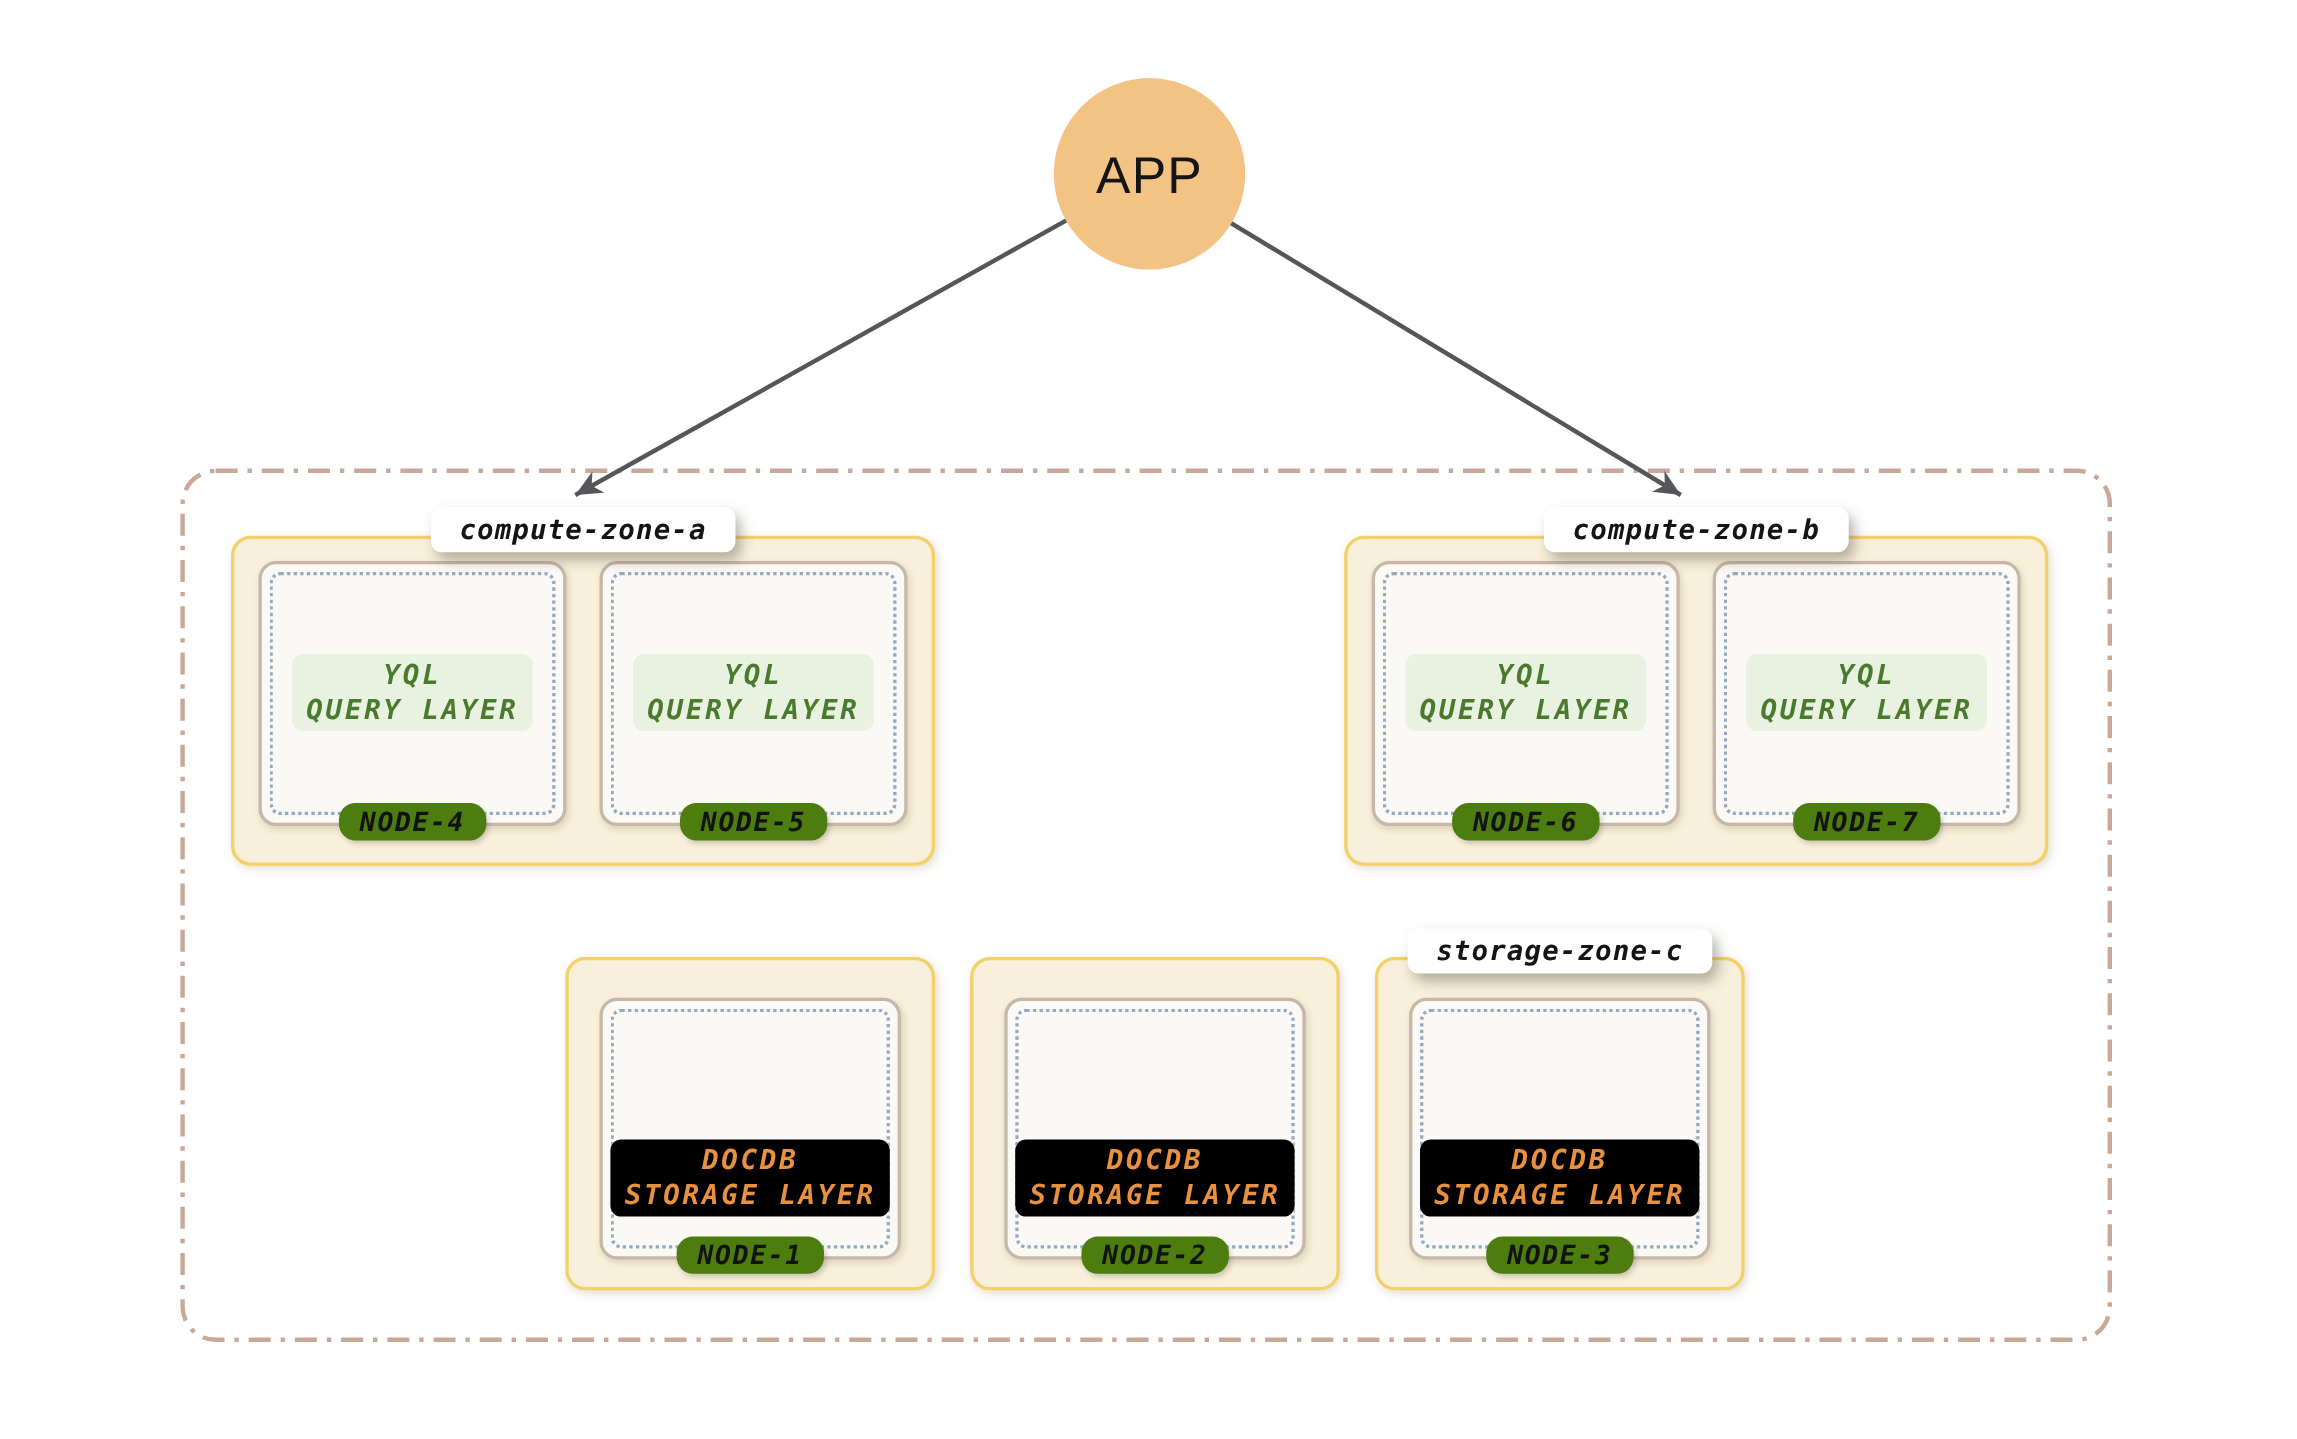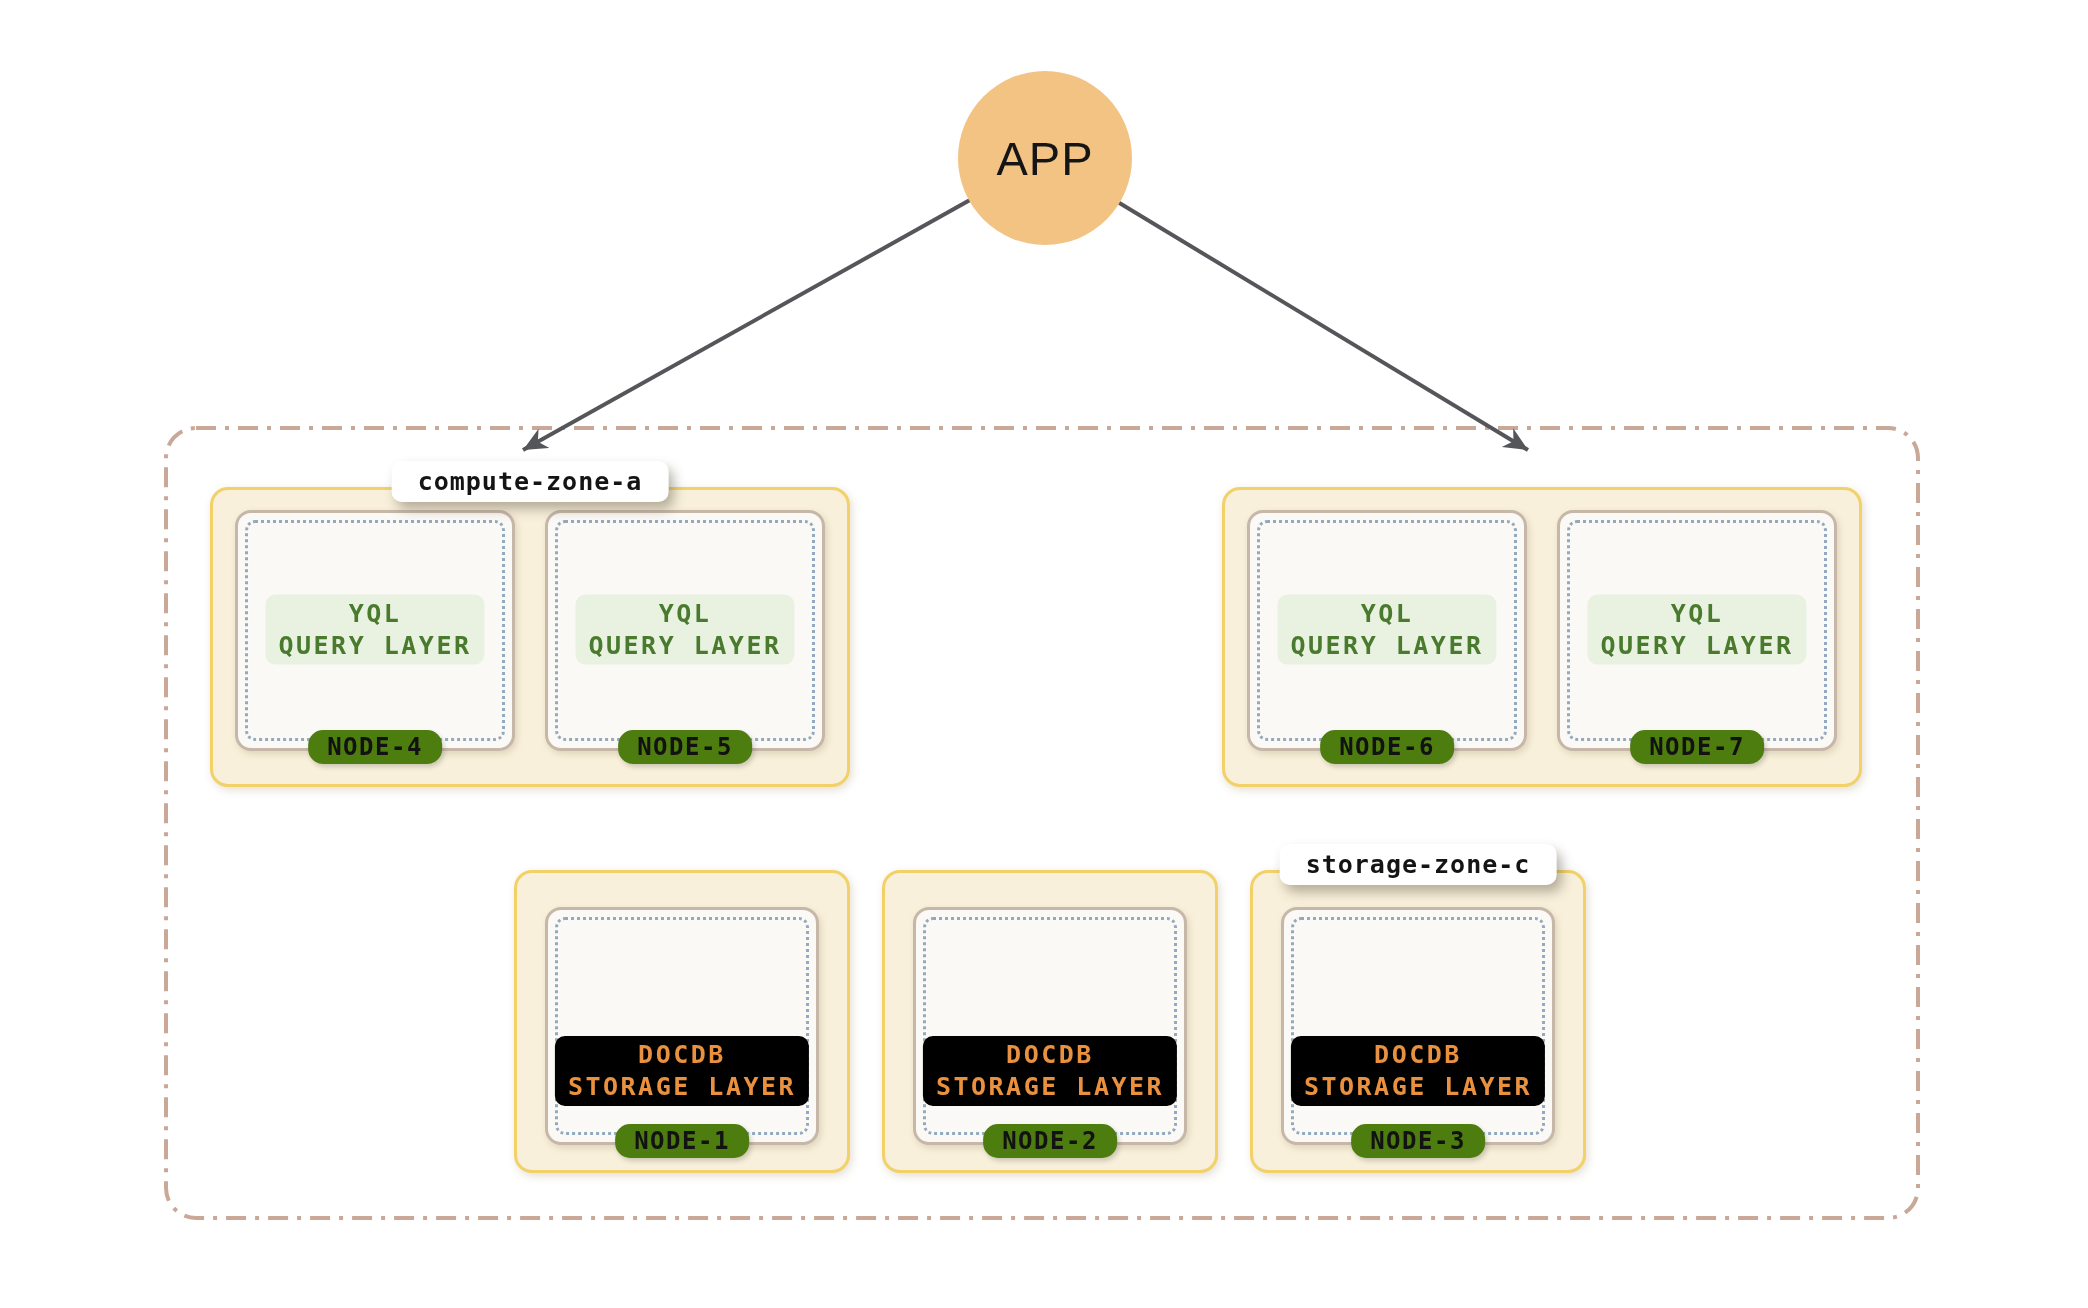--- a/index.html
+++ b/index.html
@@ -26,20 +26,21 @@
   }
 
   
   .zone{
     position:absolute;
     background:#F8F0DA;
     border:3px solid #F2D169;
     border-radius:18px;
     box-shadow:2px 3px 8px rgba(170,150,110,.30);
     z-index:1;
+    font-style:italic;
   }
   .zone-label{
     position:absolute;top:-29px;left:50%;transform:translateX(-50%);
     background:#ffffff;color:#141414;
     font-weight:bold;font-size:25px;letter-spacing:1px;white-space:nowrap;
     padding:6px 26px;border-radius:10px;
     box-shadow:5px 7px 12px rgba(100,90,75,.45);
     z-index:4;
   }
   .zone-body{
@@ -129,20 +130,21 @@
         <div class="chip">
           <div>YQL</div>
           <div>QUERY LAYER</div>
         </div>
         <div class="node-pill">NODE-5</div>
       </div>
     </div>
   </div>
 
   <div class="zone compute" style="left:1222px;top:487px;width:634px;height:294px">
+    <div class="zone-label">compute-zone-b</div>
     <div class="zone-body">
       <div class="node">
         <div class="dots"></div>
         <div class="chip">
           <div>YQL</div>
           <div>QUERY LAYER</div>
         </div>
         <div class="node-pill">NODE-6</div>
       </div>
       <div class="node">

